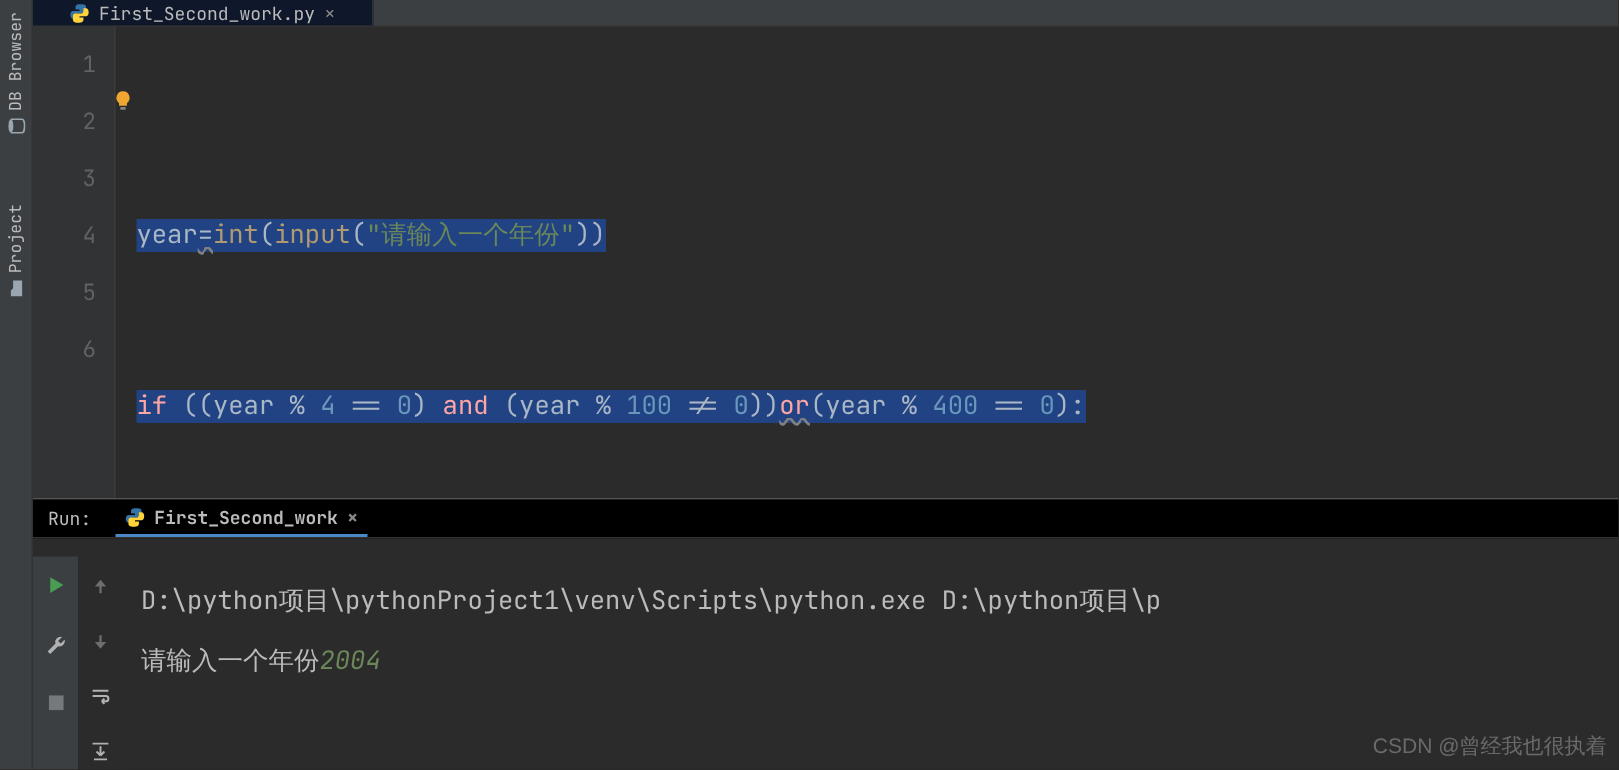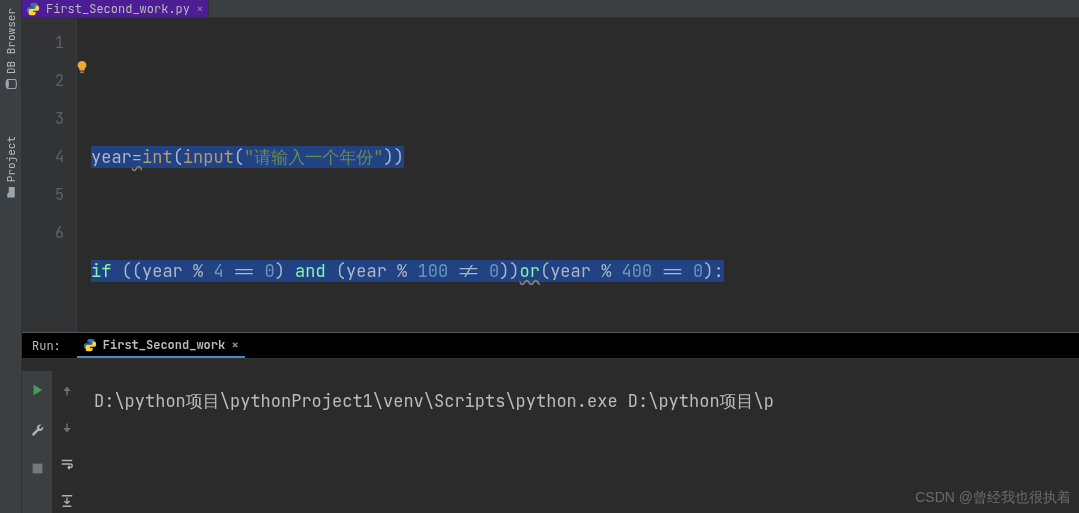--- a/index.html
+++ b/index.html
@@ -30,21 +30,21 @@
   display: flex; flex-direction: column;
   background: #2b2b2b; min-height: 0;
 }
 .tab-bar {
   height: 26px; background: #3c3f41;
   display: flex; align-items: stretch;
   border-bottom: 1px solid #323232;
 }
 .file-tab {
   display: flex; align-items: center; gap: 6px;
-  padding: 0 4px; background: #4c1d95;
+  padding: 0 24px; background: #0f172a;
   font-size: 12px; color: #bbbbbb;
   border-right: 1px solid #323232;
 }
 .tab-close { font-size: 13px; color: #8a8a8a; cursor: pointer; }
 .editor-body {
   flex: 1 1 auto; display: flex; overflow: hidden;
 }
 .gutter {
   width: 55px; background: #313335;
   text-align: right; padding: 6px 12px 6px 6px;
@@ -53,21 +53,21 @@
 }
 .code {
   flex: 1; padding: 6px 0 6px 14px;
   font-size: 17px; line-height: 38px;
   position: relative; white-space: pre;
 }
 .code-line { position: relative; height: 38px; }
 .sel { background: #214283; }
 .fn { color: #a9b7c6; }
 .call { color: #b09a72; }
-.kw { color: #86efac; }
+.kw { color: #fca5a5; }
 .num { color: #6897bb; }
 .str { color: #6a8759; }
 .op { color: #a9b7c6; }
 .squig {
   text-decoration: underline wavy #808080;
   text-underline-offset: 2px;
 }
 .bulb {
   position: absolute; left: -2px; top: 42px;
   width: 14px; height: 14px;
@@ -202,17 +202,18 @@
           </svg></span>
       <span class="tool-btn"><svg width="14" height="14" viewBox="0 0 16 16">
             <path d="M2 4h12M2 8h10a2 2 0 0 1 0 4h-3m0 0l2-2m-2 2l2 2" stroke="#afb1b3" stroke-width="1.6" fill="none"></path>
           </svg></span>
       <span class="tool-btn"><svg width="14" height="14" viewBox="0 0 16 16">
             <path d="M2 2h12M8 4v7m0 0l-3-3m3 3l3-3M3 14h10" stroke="#afb1b3" stroke-width="1.5" fill="none"></path>
           </svg></span>
     </div>
     <div class="console">
       <div>D:\python项目\pythonProject1\venv\Scripts\python.exe D:\python项目\p</div>
+      <div><span>请输入一个年份</span><span class="user-in">2004</span></div>
     </div>
   </div>
 </div>
 
 <div class="watermark">CSDN @曾经我也很执着</div>
 
 </body></html>

